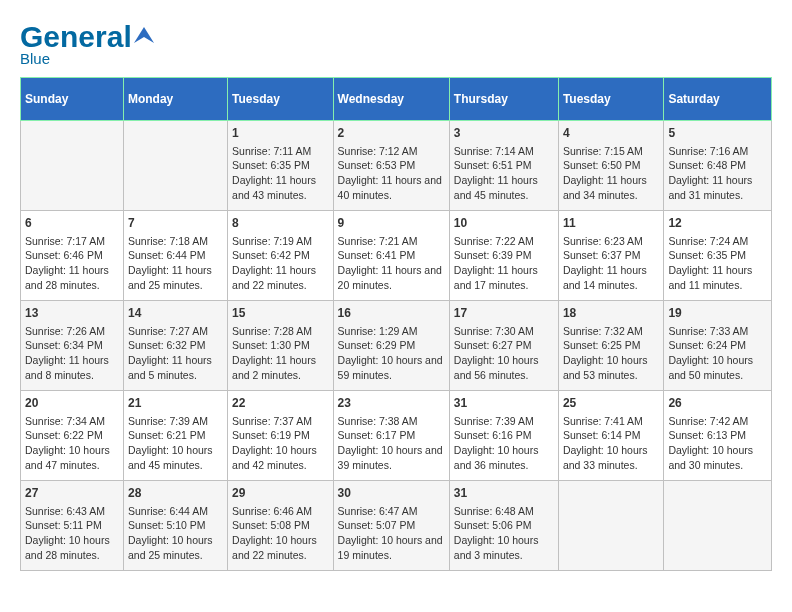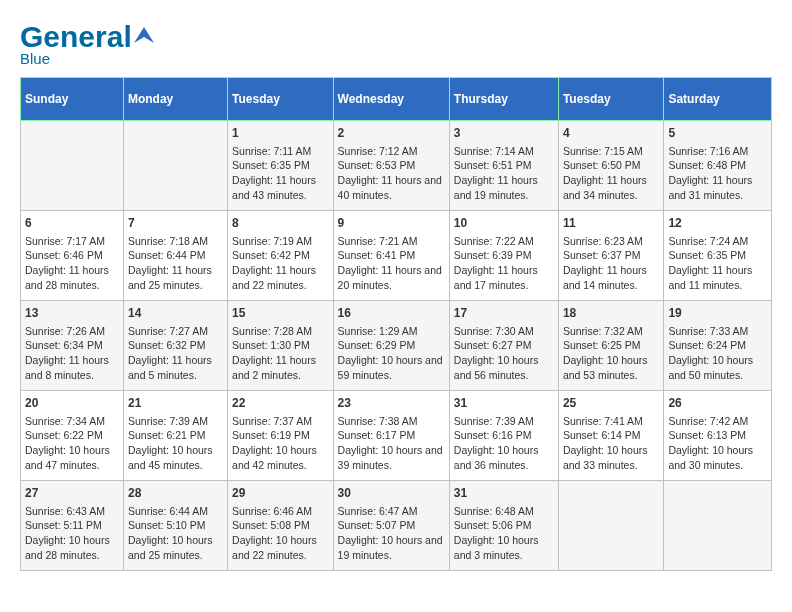--- a/index.html
+++ b/index.html
@@ -123,21 +123,21 @@
         <td>
           <span class="day-num">2</span>
           <div>Sunrise: 7:12 AM</div>
           <div>Sunset: 6:53 PM</div>
           <div>Daylight: 11 hours and 40 minutes.</div>
         </td>
         <td>
           <span class="day-num">3</span>
           <div>Sunrise: 7:14 AM</div>
           <div>Sunset: 6:51 PM</div>
-          <div>Daylight: 11 hours and 19 minutes.</div>
+          <div>Daylight: 11 hours and 45 minutes.</div>
         </td>
         <td>
           <span class="day-num">4</span>
           <div>Sunrise: 7:15 AM</div>
           <div>Sunset: 6:50 PM</div>
           <div>Daylight: 11 hours and 34 minutes.</div>
         </td>
         <td>
           <span class="day-num">5</span>
           <div>Sunrise: 7:16 AM</div>

